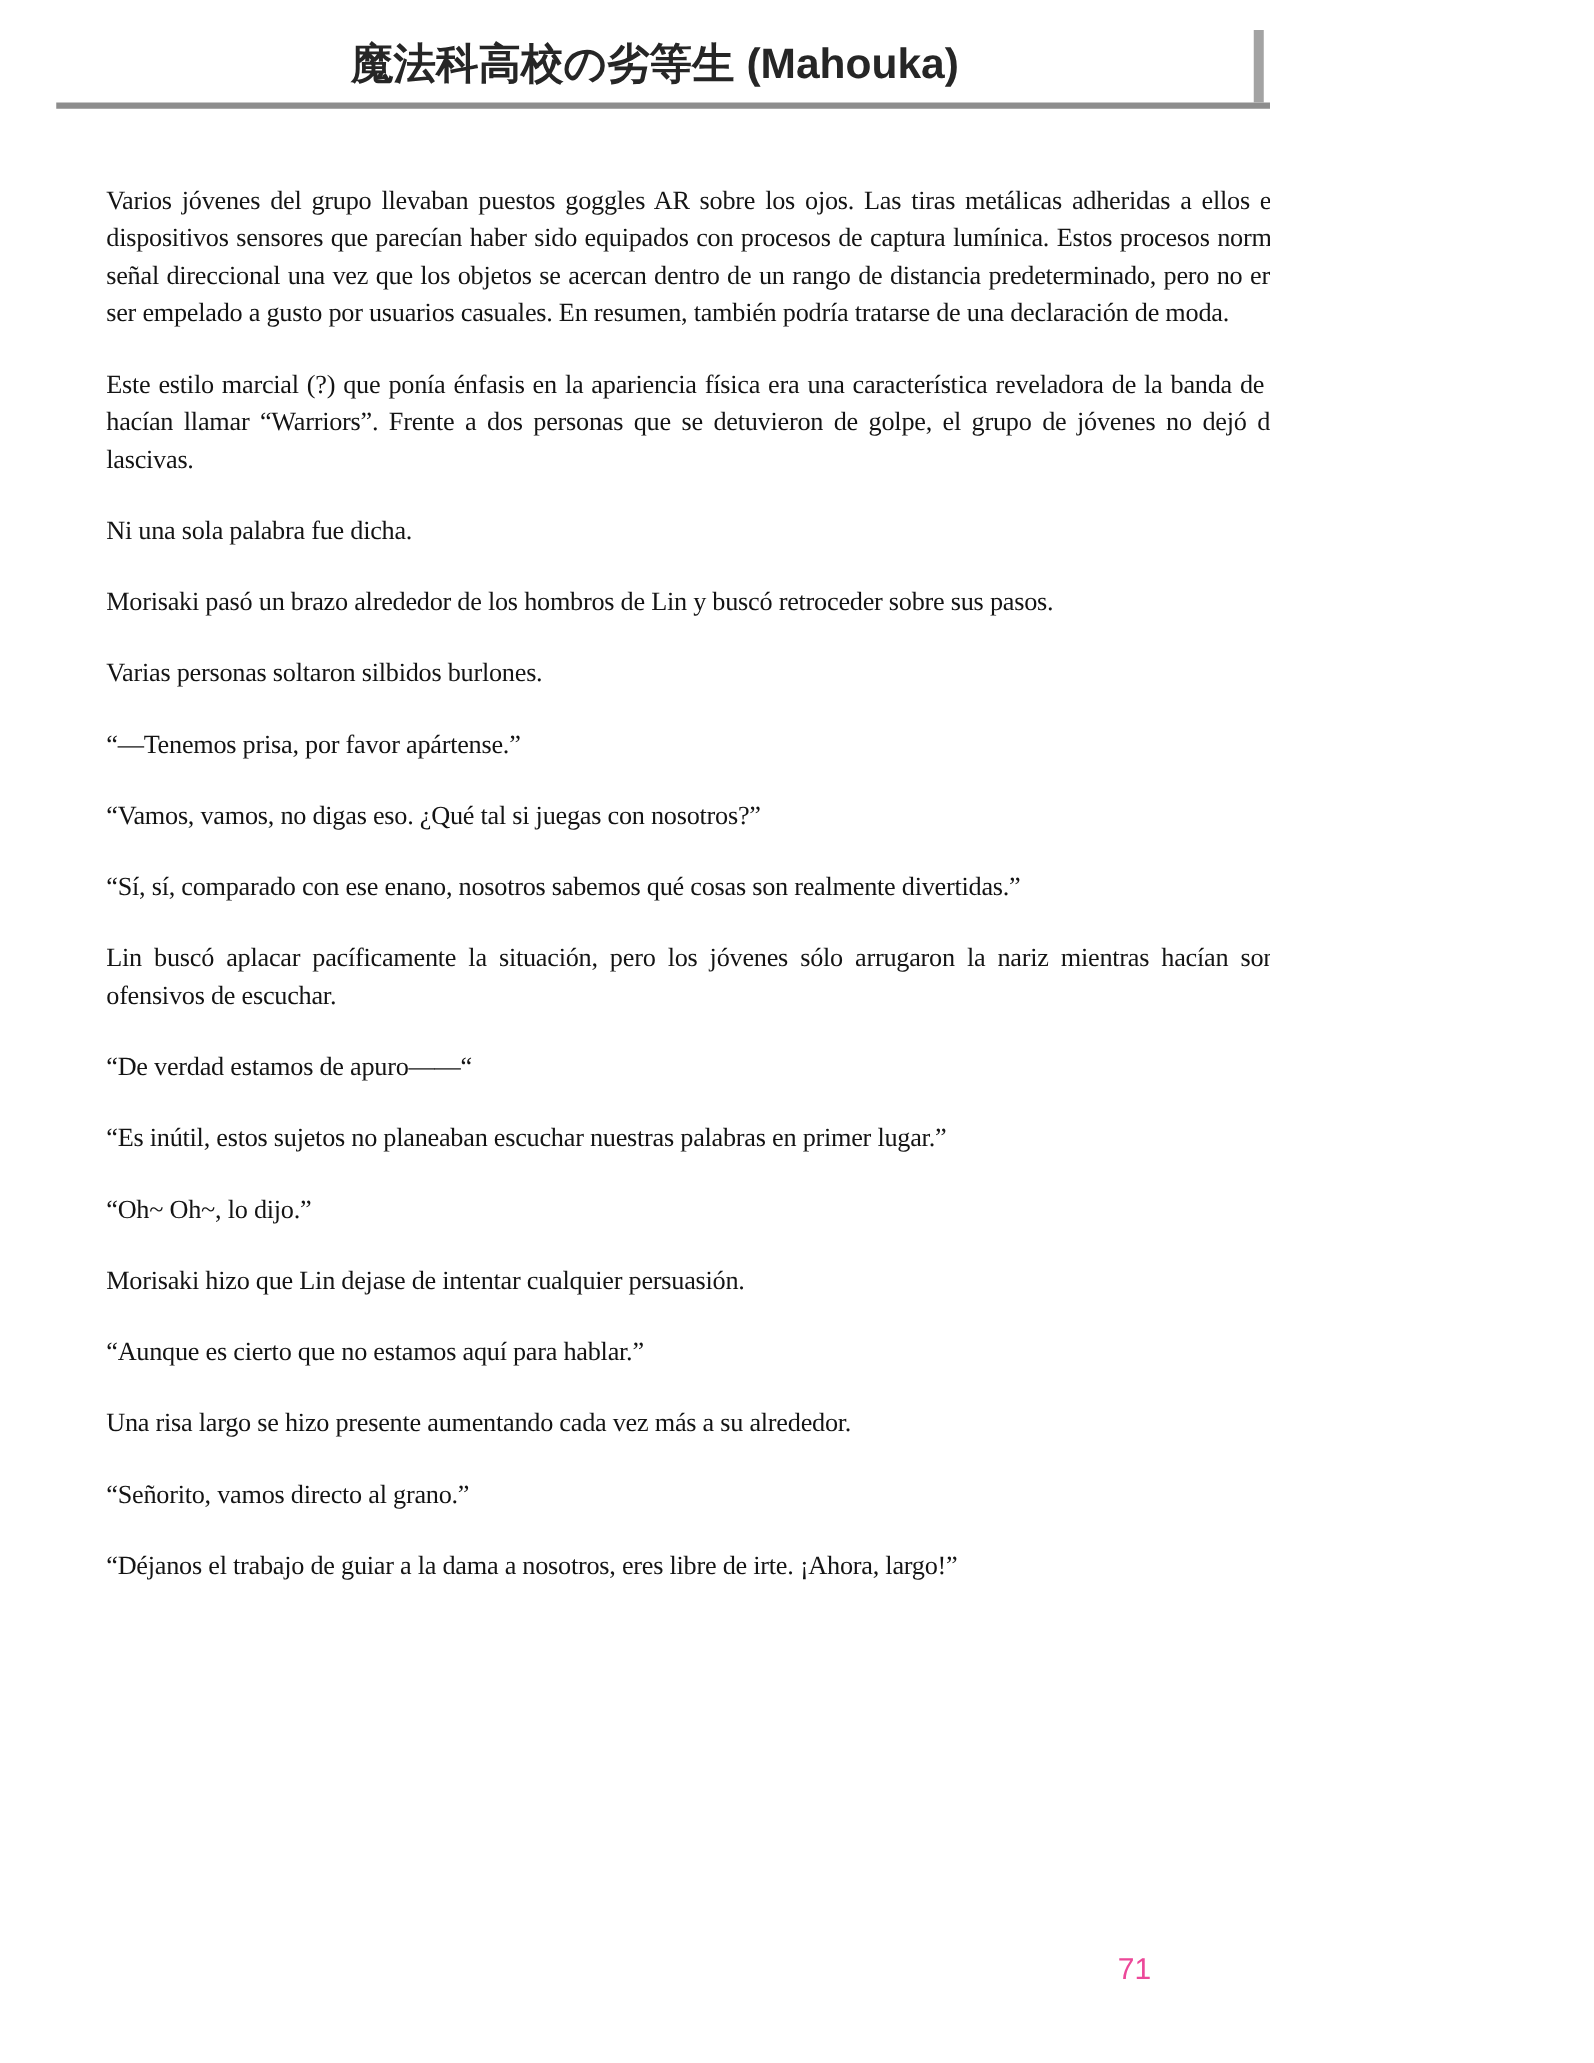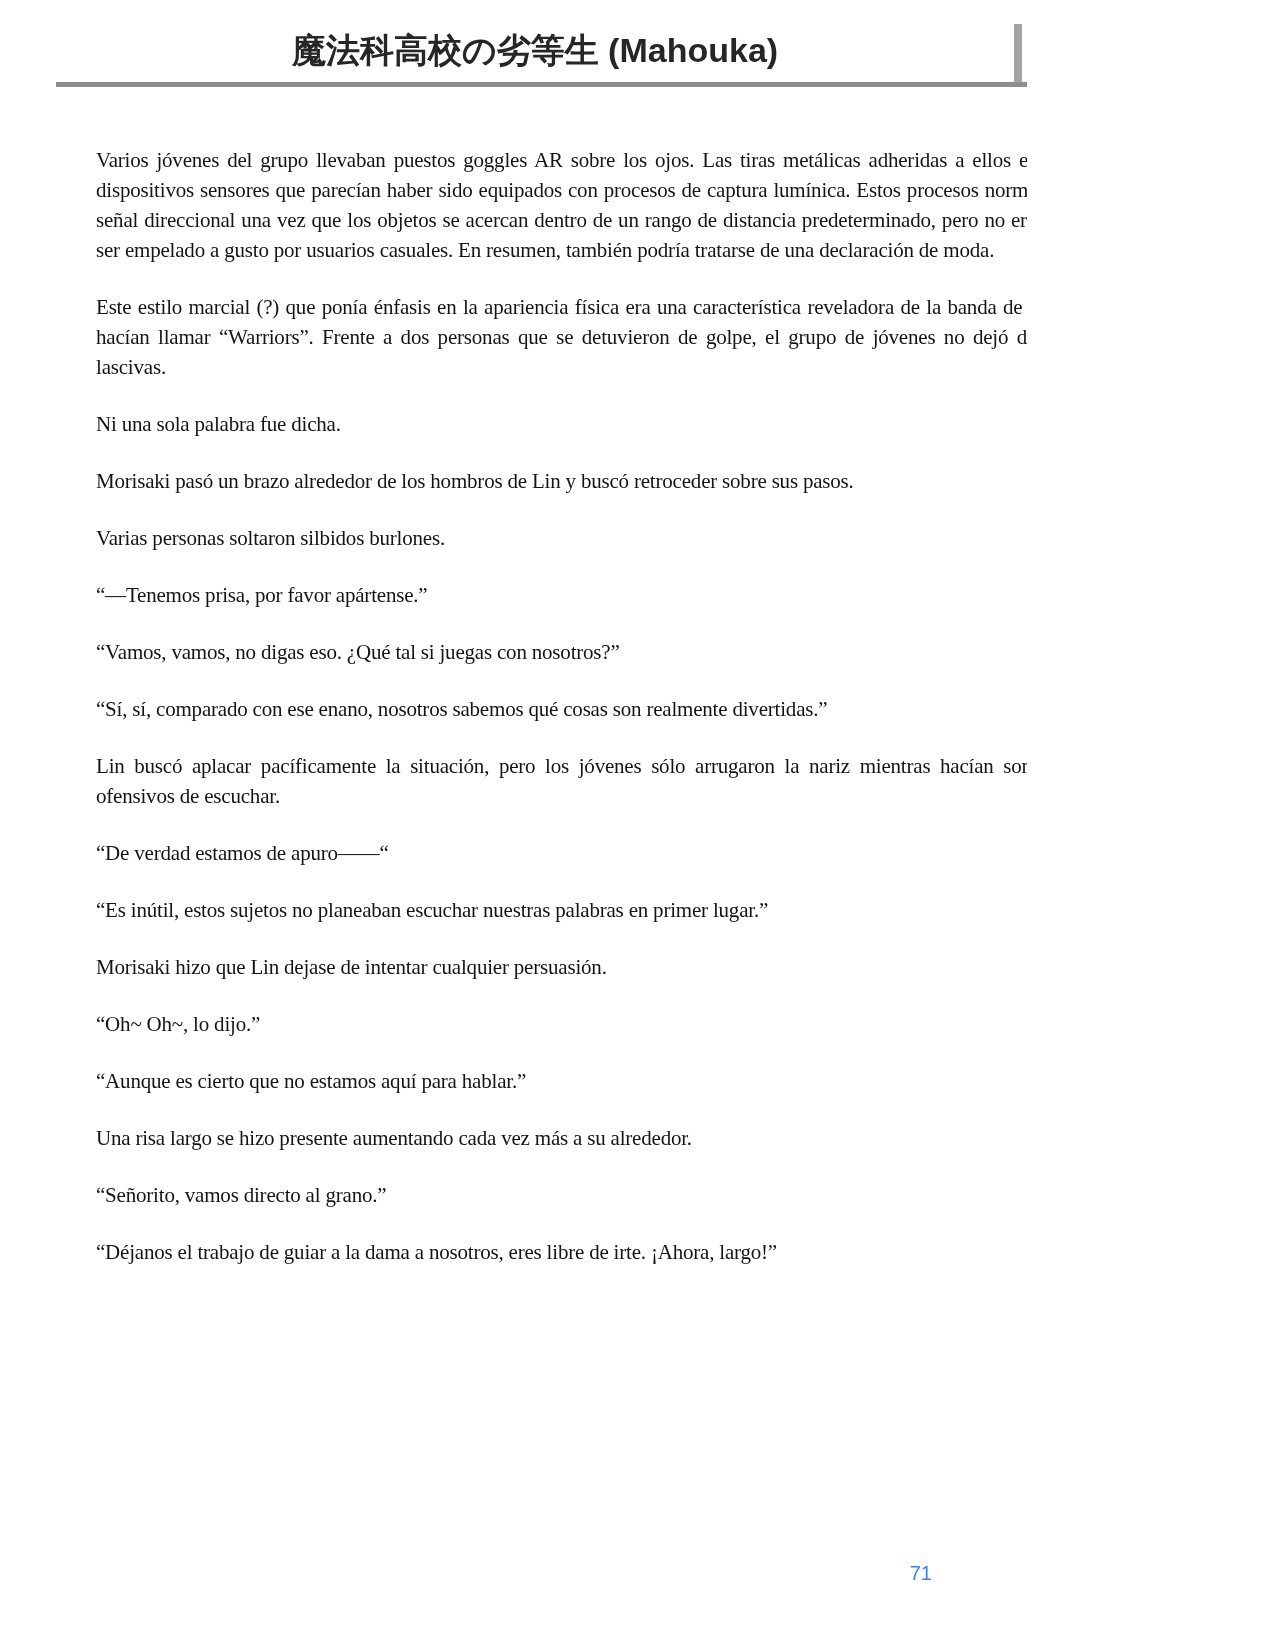--- a/index.html
+++ b/index.html
@@ -4,21 +4,20 @@
 <style>
   * { margin: 0; padding: 0; box-sizing: border-box; }
   html, body { background: #ffffff; }
   .page {
     width: 1016px; height: 1650px;
     position: relative;
     background: #ffffff;
     font-family: "Liberation Sans", sans-serif;
     color: #1b1b1b;
     overflow: hidden;
-    margin-left: 11px;
   }
   .header {
     position: absolute;
     top: 24px; left: 45px;
     width: 1182px;
     border-bottom: 5px solid #8d8d8d;
     display: flex;
     align-items: stretch;
   }
   .header-left {
@@ -56,22 +55,22 @@
     line-height: 30px;
     letter-spacing: -0.2px;
     text-align: justify;
     color: #141414;
   }
   .body-text p { margin: 0 0 27px 0; font-family: Liberation Serif, serif; }
   .page-number {
     position: absolute;
     top: 1562px;
     right: 95px;
-    font-size: 20px;
-    color: #3b82f6;
+    font-size: 24px;
+    color: #ec4899;
   }
 </style>
 </head>
 <body>
 
 <div class="page">
 
   <header class="header">
     <div class="header-left">
       <span class="page-title">魔法科高校の劣等生 (Mahouka)</span>
@@ -86,22 +85,22 @@
     <p>Este estilo marcial (?) que ponía énfasis en la apariencia física era una característica reveladora de la banda de delincuentes que se hacían llamar “Warriors”. Frente a dos personas que se detuvieron de golpe, el grupo de jóvenes no dejó de lanzarles miradas lascivas.</p>
     <p>Ni una sola palabra fue dicha.</p>
     <p>Morisaki pasó un brazo alrededor de los hombros de Lin y buscó retroceder sobre sus pasos.</p>
     <p>Varias personas soltaron silbidos burlones.</p>
     <p>“—Tenemos prisa, por favor apártense.”</p>
     <p>“Vamos, vamos, no digas eso. ¿Qué tal si juegas con nosotros?”</p>
     <p>“Sí, sí, comparado con ese enano, nosotros sabemos qué cosas son realmente divertidas.”</p>
     <p>Lin buscó aplacar pacíficamente la situación, pero los jóvenes sólo arrugaron la nariz mientras hacían sonidos desagradables ofensivos de escuchar.</p>
     <p>“De verdad estamos de apuro——“</p>
     <p>“Es inútil, estos sujetos no planeaban escuchar nuestras palabras en primer lugar.”</p>
+    <p>“Oh~ Oh~, lo dijo.”</p>
     <p>Morisaki hizo que Lin dejase de intentar cualquier persuasión.</p>
-    <p>“Oh~ Oh~, lo dijo.”</p>
     <p>“Aunque es cierto que no estamos aquí para hablar.”</p>
     <p>Una risa largo se hizo presente aumentando cada vez más a su alrededor.</p>
     <p>“Señorito, vamos directo al grano.”</p>
     <p>“Déjanos el trabajo de guiar a la dama a nosotros, eres libre de irte. ¡Ahora, largo!”</p>
   </main>
 
   <div class="page-number">71</div>
 
 </div>
 

